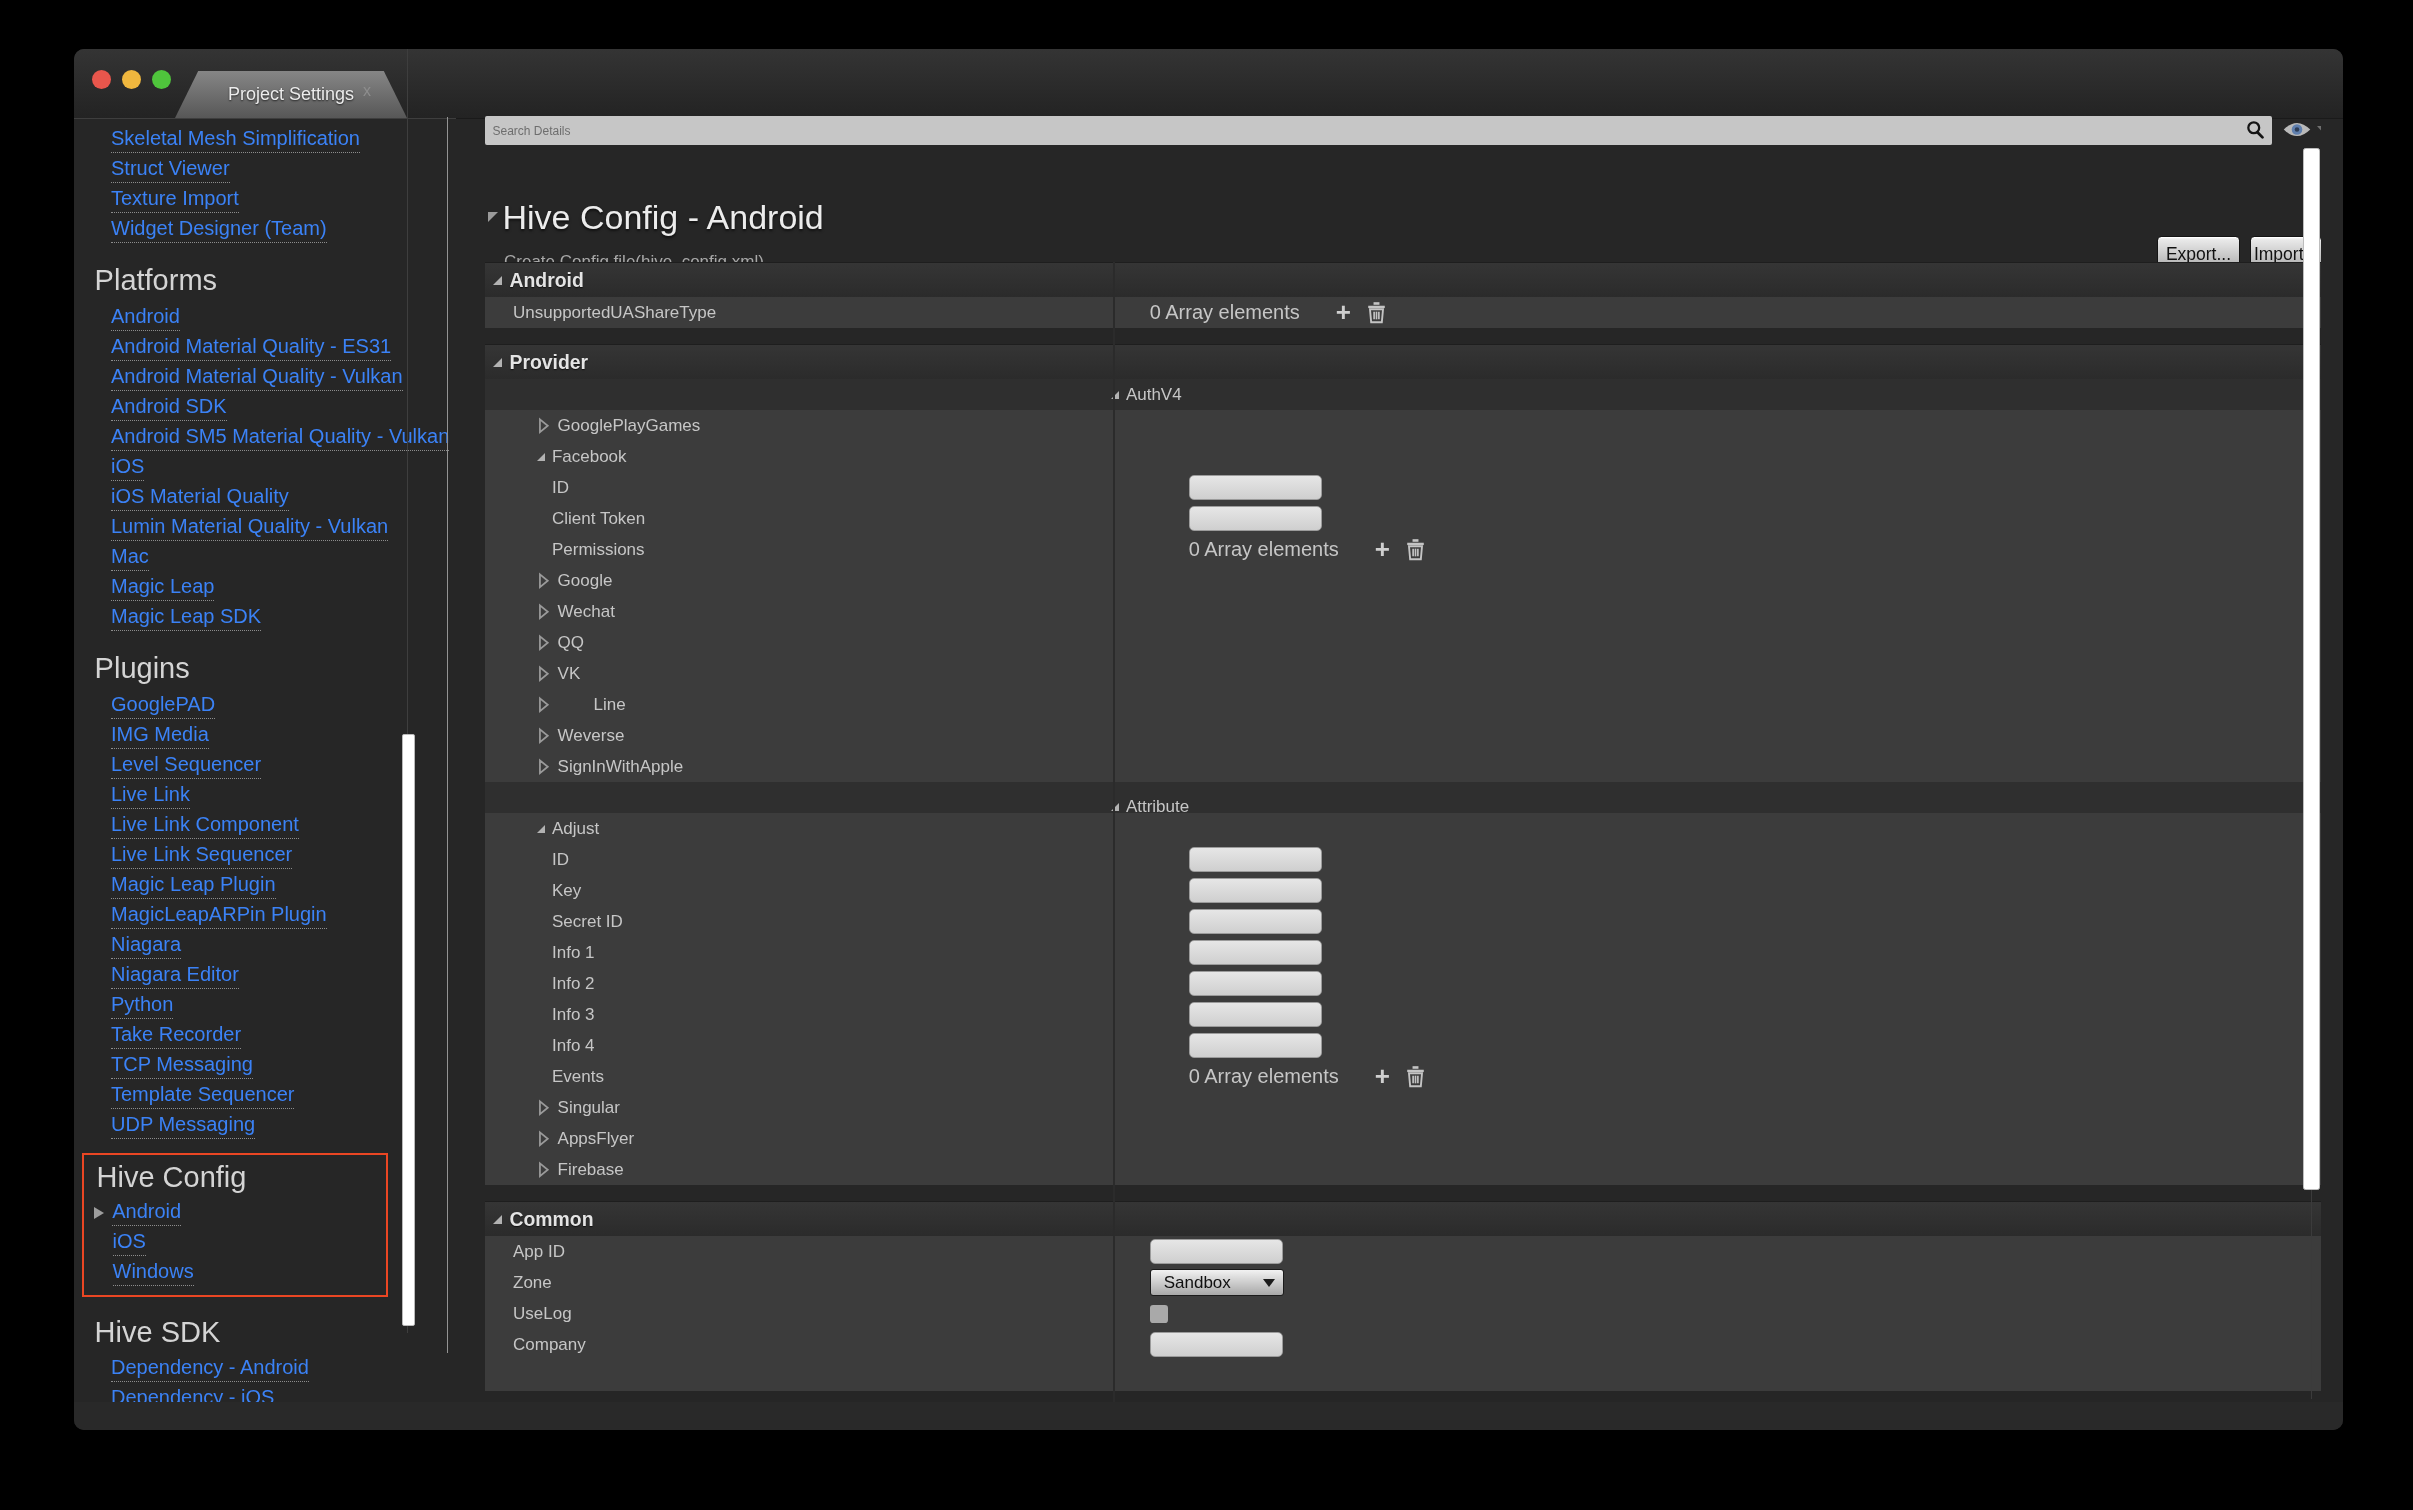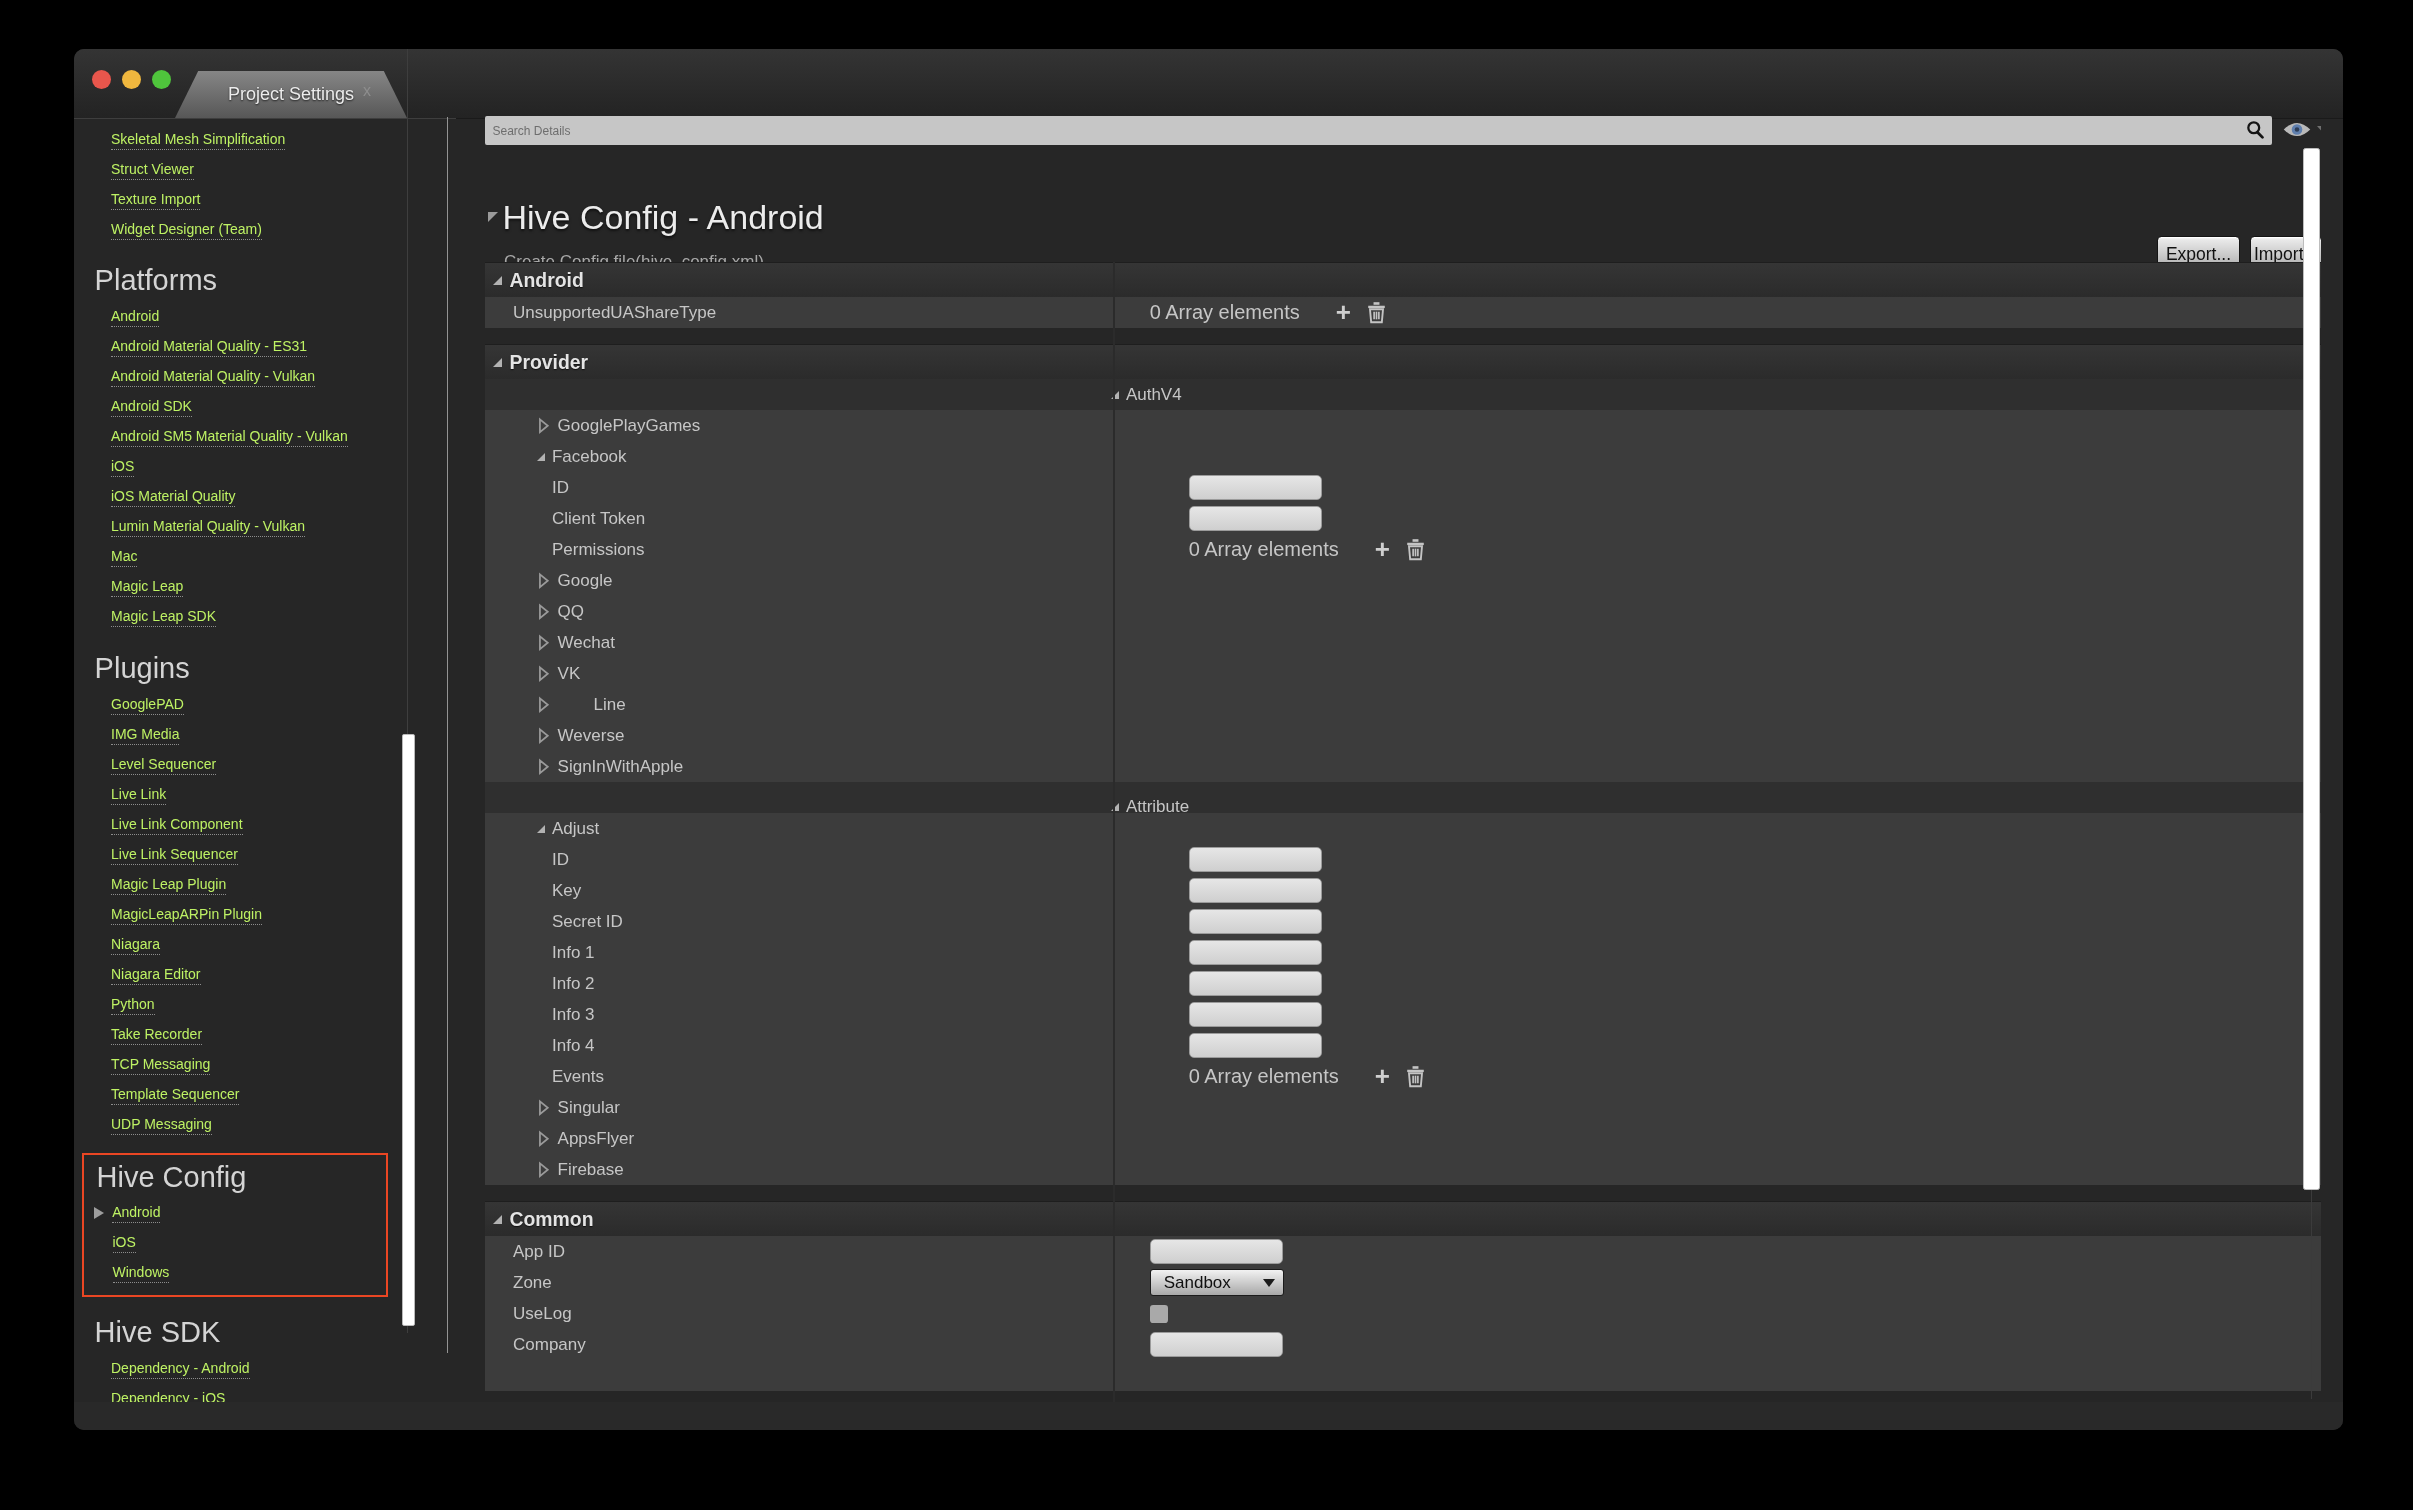--- a/index.html
+++ b/index.html
@@ -17,21 +17,21 @@
        background:linear-gradient(#868686,#575757);
        clip-path:polygon(0 100%,10% 0,90% 0,100% 100%);
        display:flex;align-items:center;justify-content:center;}
   .tab-label{color:#ececec;font-size:18px;text-shadow:0 1.2px 1.9px rgba(0,0,0,.7);}
   .tab-close{position:absolute;right:36px;top:11.2px;color:#8e8e8e;font-size:16px;}
   
   .sidebar{position:absolute;left:0;top:69px;width:382px;height:1284px;overflow:hidden;
            border-top:1.2px solid #3e3e3e;}
   .side-list{margin:0;padding:6.2px 0 0 0;list-style:none;}
   .side-item{height:30px;display:flex;align-items:center;padding-left:37px;}
-  .side-item .lbl{font-size:14px;color:#bef264;border-bottom:1.2px dotted #8d8d8d;padding-bottom:1.9px;cursor:pointer;}
+  .side-item .lbl{font-size:20px;color:#3b82f6;border-bottom:1.2px dotted #8d8d8d;padding-bottom:1.9px;cursor:pointer;}
   .side-head{margin:13.7px 0 0 20.6px;height:44px;display:flex;align-items:center;
              font-size:29px;color:#d4d4d4;}
   .hl-box{margin:12.5px 0 0 7.5px;width:302px;border:2.5px solid #ea4623;padding:1.2px 0 6.2px 0;}
   .hl-box .side-head{margin-top:1.2px;margin-left:13px;height:41px;}
   .hl-box .side-item{padding-left:29px;position:relative;}
   .tri-right-filled{width:0;height:0;border-left:10px solid #9d9d9d;border-top:6.2px solid transparent;
                     border-bottom:6.2px solid transparent;margin-right:8.7px;margin-left:-19px;}
   .side-track{position:absolute;left:333px;top:0;width:1.2px;height:1284px;background:#3e3e3e;}
   .side-thumb{position:absolute;left:328px;top:685px;width:11.2px;height:590px;background:#fff;
               border:1.2px solid #b9b9b9;border-radius:1.9px;}
@@ -378,32 +378,32 @@
               </div>
               <div class="cell-r"></div>
             </div>
             <div class="row">
               <div class="cell-l" style="padding-left: 52px;">
                 <span class="tri-wrap">
                   <svg width="13.7" height="17.5" viewBox="0 0 14 17">
                     <path d="M3 2 L11 8.5 L3 15 Z" fill="none" stroke="#9a9a9a" stroke-width="1.8"></path>
                   </svg>
                 </span>
+                <span class="row-label">Wechat</span>
+              </div>
+              <div class="cell-r"></div>
+            </div>
+            <div class="row">
+              <div class="cell-l" style="padding-left: 52px;">
+                <span class="tri-wrap">
+                  <svg width="13.7" height="17.5" viewBox="0 0 14 17">
+                    <path d="M3 2 L11 8.5 L3 15 Z" fill="none" stroke="#9a9a9a" stroke-width="1.8"></path>
+                  </svg>
+                </span>
                 <span class="row-label">QQ</span>
-              </div>
-              <div class="cell-r"></div>
-            </div>
-            <div class="row">
-              <div class="cell-l" style="padding-left: 52px;">
-                <span class="tri-wrap">
-                  <svg width="13.7" height="17.5" viewBox="0 0 14 17">
-                    <path d="M3 2 L11 8.5 L3 15 Z" fill="none" stroke="#9a9a9a" stroke-width="1.8"></path>
-                  </svg>
-                </span>
-                <span class="row-label">Wechat</span>
               </div>
               <div class="cell-r"></div>
             </div>
             <div class="row">
               <div class="cell-l" style="padding-left: 52px;">
                 <span class="tri-wrap">
                   <svg width="13.7" height="17.5" viewBox="0 0 14 17">
                     <path d="M3 2 L11 8.5 L3 15 Z" fill="none" stroke="#9a9a9a" stroke-width="1.8"></path>
                   </svg>
                 </span>

